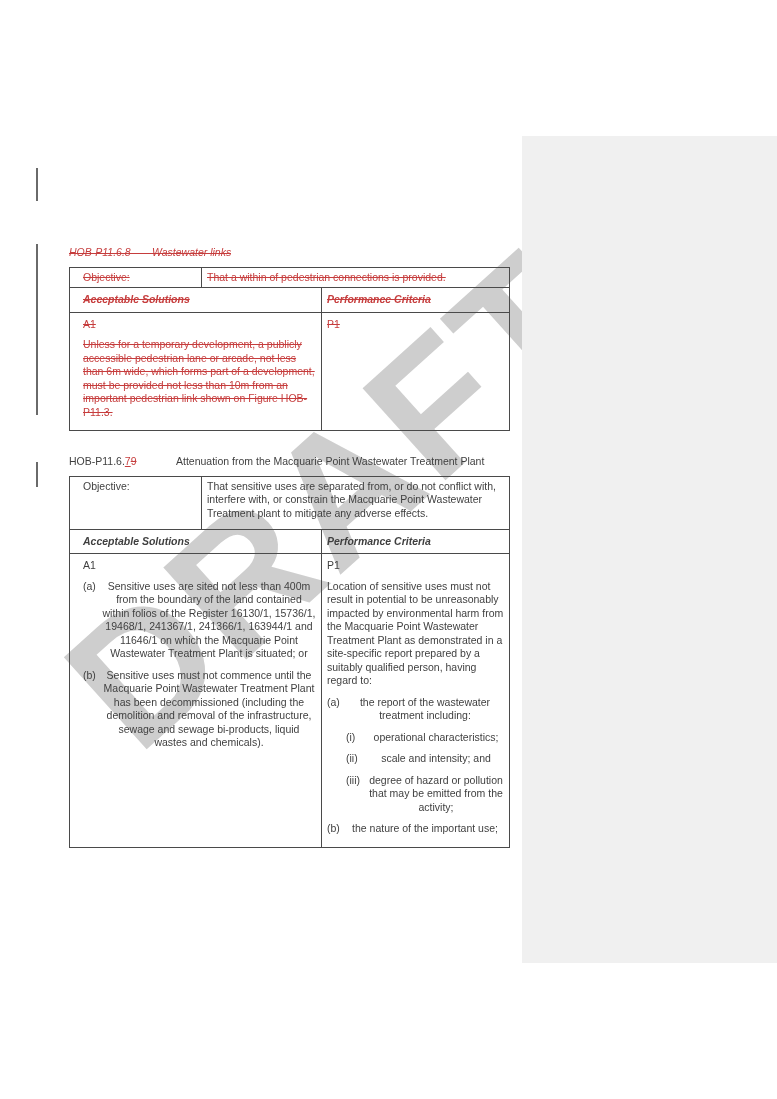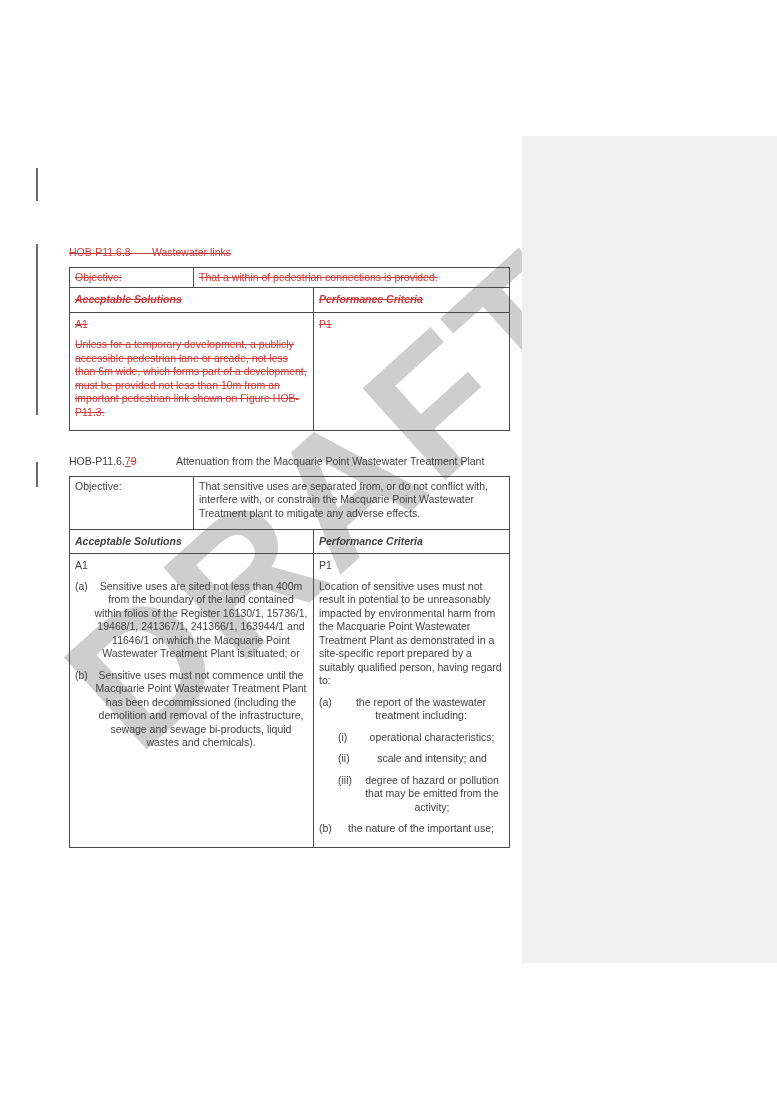--- a/index.html
+++ b/index.html
@@ -51,42 +51,42 @@
     line-height:13.5px;
   }
   
   .sec-heading{
     display:flex;
     width:fit-content;
     position:relative;
     margin-bottom:7px;
   }
   .h-num{flex:0 0 83px;}
-  .deleted-heading{color:#c63d3d;}
+  .deleted-heading{color:#c63d3d;font-style:italic;}
   .deleted-heading::after{
     content:"";
     position:absolute;
     left:0;right:0;top:7px;
     height:1px;
     background:#c63d3d;
   }
   .ins{color:#c63d3d;text-decoration:underline;}
   .del{color:#c63d3d;text-decoration:line-through;}
 
   
   .ptable{
     border:1px solid #4a4a4a;
     width:441px;
     box-sizing:border-box;
     background:transparent;
   }
   .trow{display:flex;box-sizing:border-box;}
   .trow + .trow{border-top:1px solid #4a4a4a;}
   .tcell{box-sizing:border-box;padding:3px 5px;}
-  .cell-divider{border-right:1px solid #4a4a4a;}
+  .cell-divider{border-right:1px solid #4a4a4a;margin-left:8px;}
   .obj-label{flex:0 0 124px;}
   .obj-text{flex:1;}
   .col-as{flex:0 0 244px;}
   .col-pc{flex:1;}
   .hdr{font-weight:bold;padding:5px 5px;font-style:italic;}
   .lbl{font-weight:normal;margin:2px 0 7px 0;}
   .para{margin:0 0 8px 0;}
   .deleted-table{color:#c63d3d;}
   .deleted-table .strike{text-decoration:line-through;}
 

